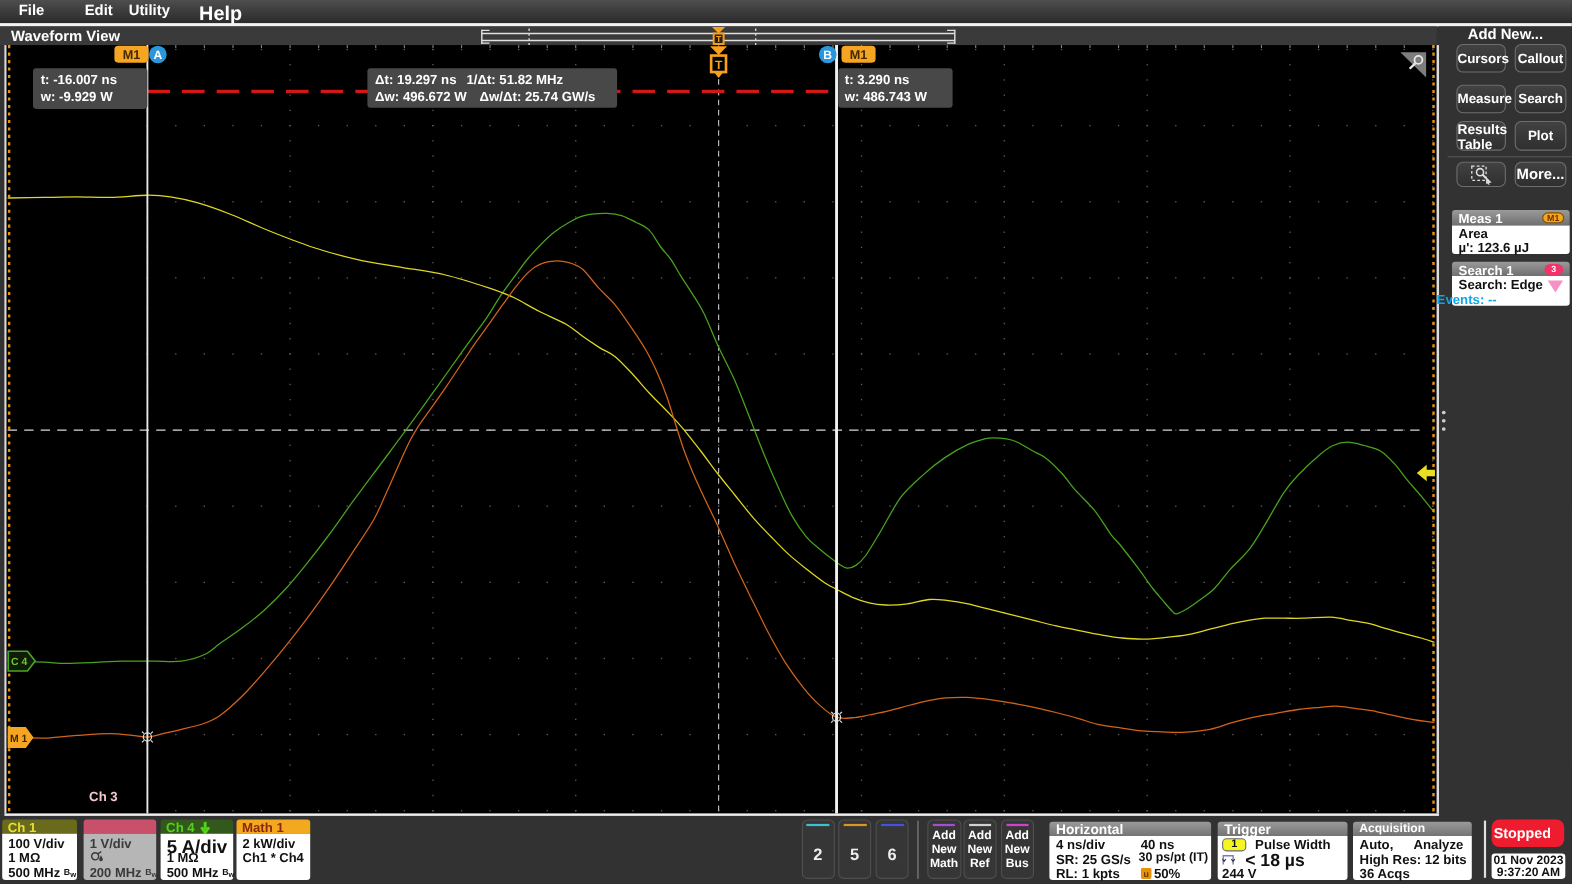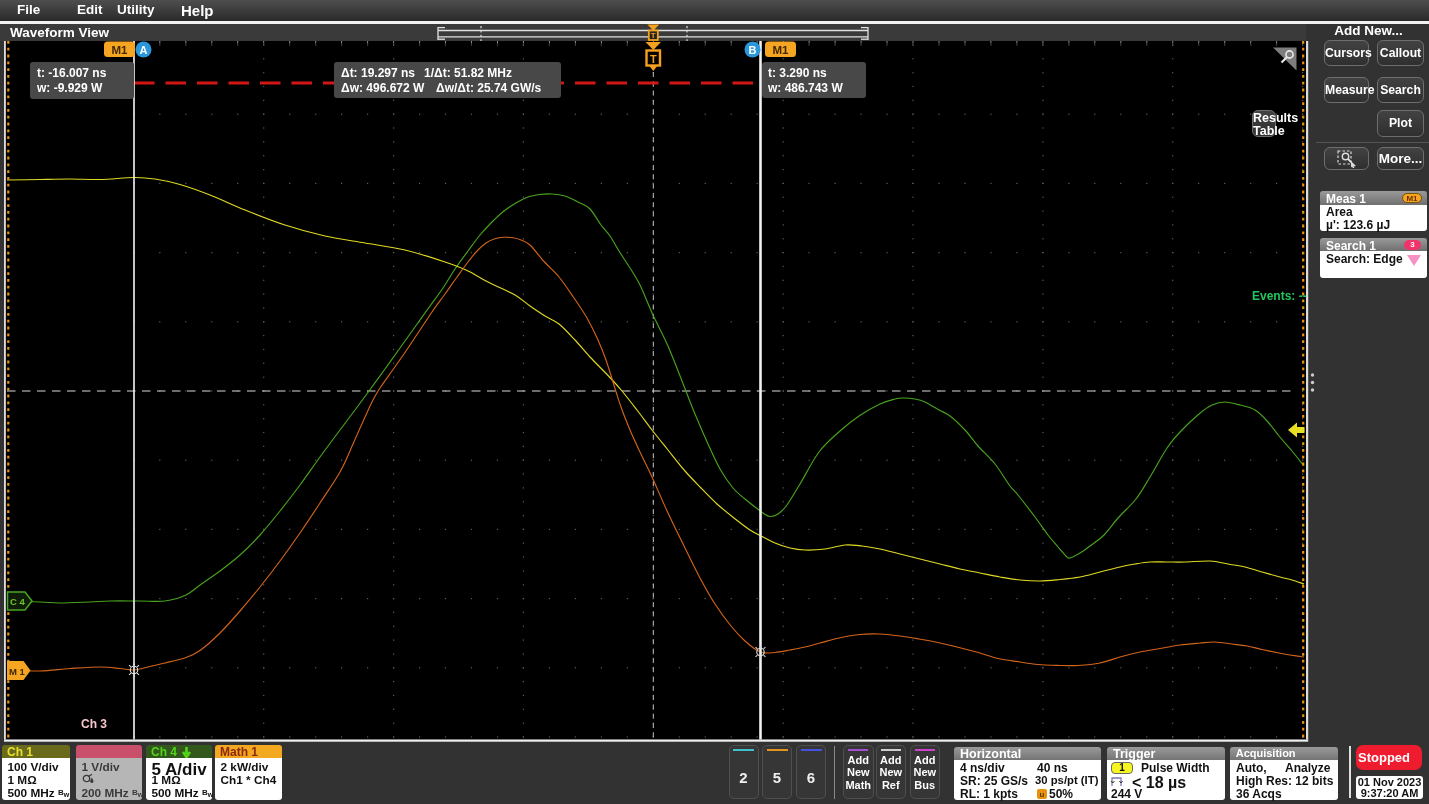--- a/index.html
+++ b/index.html
@@ -3,21 +3,21 @@
 * { margin:0; padding:0; box-sizing:border-box; }
 body { width:1429px; height:804px; background:#323232; font-family:"Liberation Sans",sans-serif; overflow:hidden; position:relative; }
 .abs { position:absolute; }
 .b { font-weight:bold; }
 </style></head><body>
 
 <div class="abs" style="left:0;top:0;width:1429px;height:21px;background:linear-gradient(#4e4e4e,#2a2a2a);"></div>
 <div class="abs b" style="left:17px;top:2px;font-size:13.5px;color:#fff;text-align:center;">File</div>
 <div class="abs b" style="left:65px;top:2px;font-size:13.5px;color:#fff;padding-left:12px;">Edit</div>
 <div class="abs b" style="left:117px;top:2px;font-size:13.5px;color:#fff;">Utility</div>
-<div class="abs b" style="left:181px;top:2px;font-size:15px;color:#fff;">Help</div>
+<div class="abs b" style="left:181px;top:2px;font-size:18px;color:#fff;">Help</div>
 <div class="abs" style="left:0;top:21px;width:1429px;height:2.5px;background:#f2f2f2;"></div>
 
 <div class="abs" style="left:0;top:23.5px;width:1306px;height:17.5px;background:#3a3a3a;"></div>
 <div class="abs b" style="left:10px;top:25px;font-size:13.5px;color:#fff;">Waveform View</div>
 
 <div class="abs" style="left:1308px;top:23.5px;width:121px;height:781px;background:#323232;"></div>
 
 <svg class="abs" style="left:0;top:23px;" width="1429" height="720" viewBox="0 23 1429 720">
 
   <rect x="6.0" y="41.0" width="1300.0" height="698.5" fill="#000"></rect>
@@ -1193,21 +1193,21 @@
   <polygon points="217.3,1.5 229.3,1.5 223.3,7.5" fill="#f5a01e"></polygon>
   <rect x="218.8" y="7.5" width="9" height="9.5" fill="#222" stroke="#f5a01e" stroke-width="1.8"></rect>
   <text x="223.3" y="15" fill="#f5a01e" font-size="8" font-weight="bold" text-anchor="middle">T</text>
 </svg>
 
 <div class="abs b" style="left:1308px;top:23px;width:121px;text-align:center;font-size:13.5px;color:#fff;">Add New...</div>
 <div class="abs b" style="left:1324px;top:40px;width:45px;height:26px;background:linear-gradient(#424242,#2f2f2f);border:1.5px solid #6e6e6e;border-radius:6px;color:#fff;text-align:center;position:absolute;font-size:12.2px;line-height:24px;">Cursors</div>
 <div class="abs b" style="left:1377px;top:40px;width:47px;height:26px;background:linear-gradient(#424242,#2f2f2f);border:1.5px solid #6e6e6e;border-radius:6px;color:#fff;text-align:center;position:absolute;font-size:12.2px;line-height:24px;">Callout</div>
 <div class="abs b" style="left:1324px;top:77px;width:45px;height:26px;background:linear-gradient(#424242,#2f2f2f);border:1.5px solid #6e6e6e;border-radius:6px;color:#fff;text-align:center;position:absolute;font-size:12.2px;line-height:24px;">Measure</div>
 <div class="abs b" style="left:1377px;top:77px;width:47px;height:26px;background:linear-gradient(#424242,#2f2f2f);border:1.5px solid #6e6e6e;border-radius:6px;color:#fff;text-align:center;position:absolute;font-size:12.2px;line-height:24px;">Search</div>
-<div class="abs b" style="left:1252px;top:109.5px;width:24px;height:27.5px;background:linear-gradient(#424242,#2f2f2f);border:1.5px solid #6e6e6e;border-radius:6px;color:#fff;text-align:left;position:absolute;font-size:12.5px;line-height:13px;padding-top:1px;">Results<br>Table</div>
+<div class="abs b" style="left:1324px;top:109.5px;width:45px;height:27.5px;background:linear-gradient(#424242,#2f2f2f);border:1.5px solid #6e6e6e;border-radius:6px;color:#fff;text-align:left;position:absolute;font-size:12.5px;line-height:13px;padding-top:1px;">Results<br>Table</div>
 <div class="abs b" style="left:1377px;top:109.5px;width:47px;height:27.5px;background:linear-gradient(#424242,#2f2f2f);border:1.5px solid #6e6e6e;border-radius:6px;color:#fff;text-align:center;position:absolute;font-size:12.2px;line-height:25.5px;">Plot</div>
 
 <div class="abs" style="left:1316px;top:141.5px;width:113px;height:1px;background:#555;"></div>
 <div class="abs" style="left:1324px;top:147px;width:45px;height:23px;background:linear-gradient(#424242,#2f2f2f);border:1.5px solid #6e6e6e;border-radius:6px;color:#fff;text-align:center;position:absolute;">
 <svg width="43" height="20" viewBox="0 0 43 20">
  <rect x="13" y="3" width="13" height="13" fill="none" stroke="#ddd" stroke-width="1.2" stroke-dasharray="2.5 2"></rect>
  <circle cx="20.5" cy="8.5" r="3.2" fill="none" stroke="#ddd" stroke-width="1.4"></circle>
  <line x1="22.7" y1="10.7" x2="26" y2="14" stroke="#ddd" stroke-width="1.8"></line>
  <polygon points="26,13 31,18 28.5,18.4 29.5,20 27.8,20 27,18.6 26,19.5" fill="#ddd"></polygon>
 </svg></div>
@@ -1221,21 +1221,21 @@
 <div class="abs b" style="left:1326px;top:204.5px;font-size:12px;color:#111;text-align:right;">Area</div>
 <div class="abs b" style="left:1326px;top:218px;font-size:12px;color:#111;">µ': 123.6 µJ</div>
 
 <div class="abs" style="left:1320px;top:238px;width:107px;height:13px;background:linear-gradient(#9a9a9a,#6f6f6f);border-radius:3px 3px 0 0;"></div>
 <div class="abs b" style="left:1326px;top:238.5px;font-size:12px;color:#fff;">Search 1</div>
 <div class="abs" style="left:1404px;top:239.5px;width:17px;height:10.5px;background:#f2336a;border-radius:5px;"></div>
 <div class="abs b" style="left:1404px;top:240.3px;width:17px;text-align:center;font-size:8px;color:#fff;">3</div>
 <div class="abs" style="left:1320px;top:251px;width:107px;height:27px;background:#fff;border-radius:0 0 3px 3px;"></div>
 <div class="abs b" style="left:1326px;top:251.5px;font-size:12px;color:#111;">Search: Edge</div>
 <div class="abs" style="left:1407px;top:255px;width:0;height:0;border-left:7.5px solid transparent;border-right:7.5px solid transparent;border-top:11px solid #f791c4;"></div>
-<div class="abs b" style="left:1252px;top:265px;font-size:12px;color:#22c55e;margin-top:24px;">Events: --</div>
+<div class="abs b" style="left:1306px;top:265px;font-size:12px;color:#0ea5e9;">Events: --</div>
 
 <div class="abs" style="left:0;top:741.7px;width:1308px;height:62.3px;background:#323232;"></div>
 <div class="abs" style="left:2px;top:745px;width:68px;height:13.4px;background:#6a6a1c;border-radius:3px 3px 0 0;"></div>
 <div class="abs b" style="left:7px;top:745.2px;font-size:12px;color:#e8e030;">Ch 1</div>
 <div class="abs" style="left:2px;top:758.4px;width:68px;height:41.6px;background:#fff;border-radius:0 0 3px 3px;"></div>
 <div class="abs b" style="left:7.5px;top:759.5px;font-size:11.8px;color:#111;white-space:nowrap;">100 V/div</div>
 <div class="abs b" style="left:7.5px;top:772.7px;font-size:11.8px;color:#111;white-space:nowrap;">1 MΩ</div>
 <div class="abs b" style="left:7.5px;top:785.9000000000001px;font-size:11.8px;color:#111;white-space:nowrap;">500 MHz <span style="font-size:8px;vertical-align:2px;">B</span><span style="font-size:7px;">w</span></div>
 <div class="abs" style="left:76px;top:745px;width:65.5px;height:13.4px;background:#c9506b;border-radius:3px 3px 0 0;"></div>
 <div class="abs b" style="left:81px;top:717px;font-size:12px;color:#f5c6ce;">Ch 3</div>

